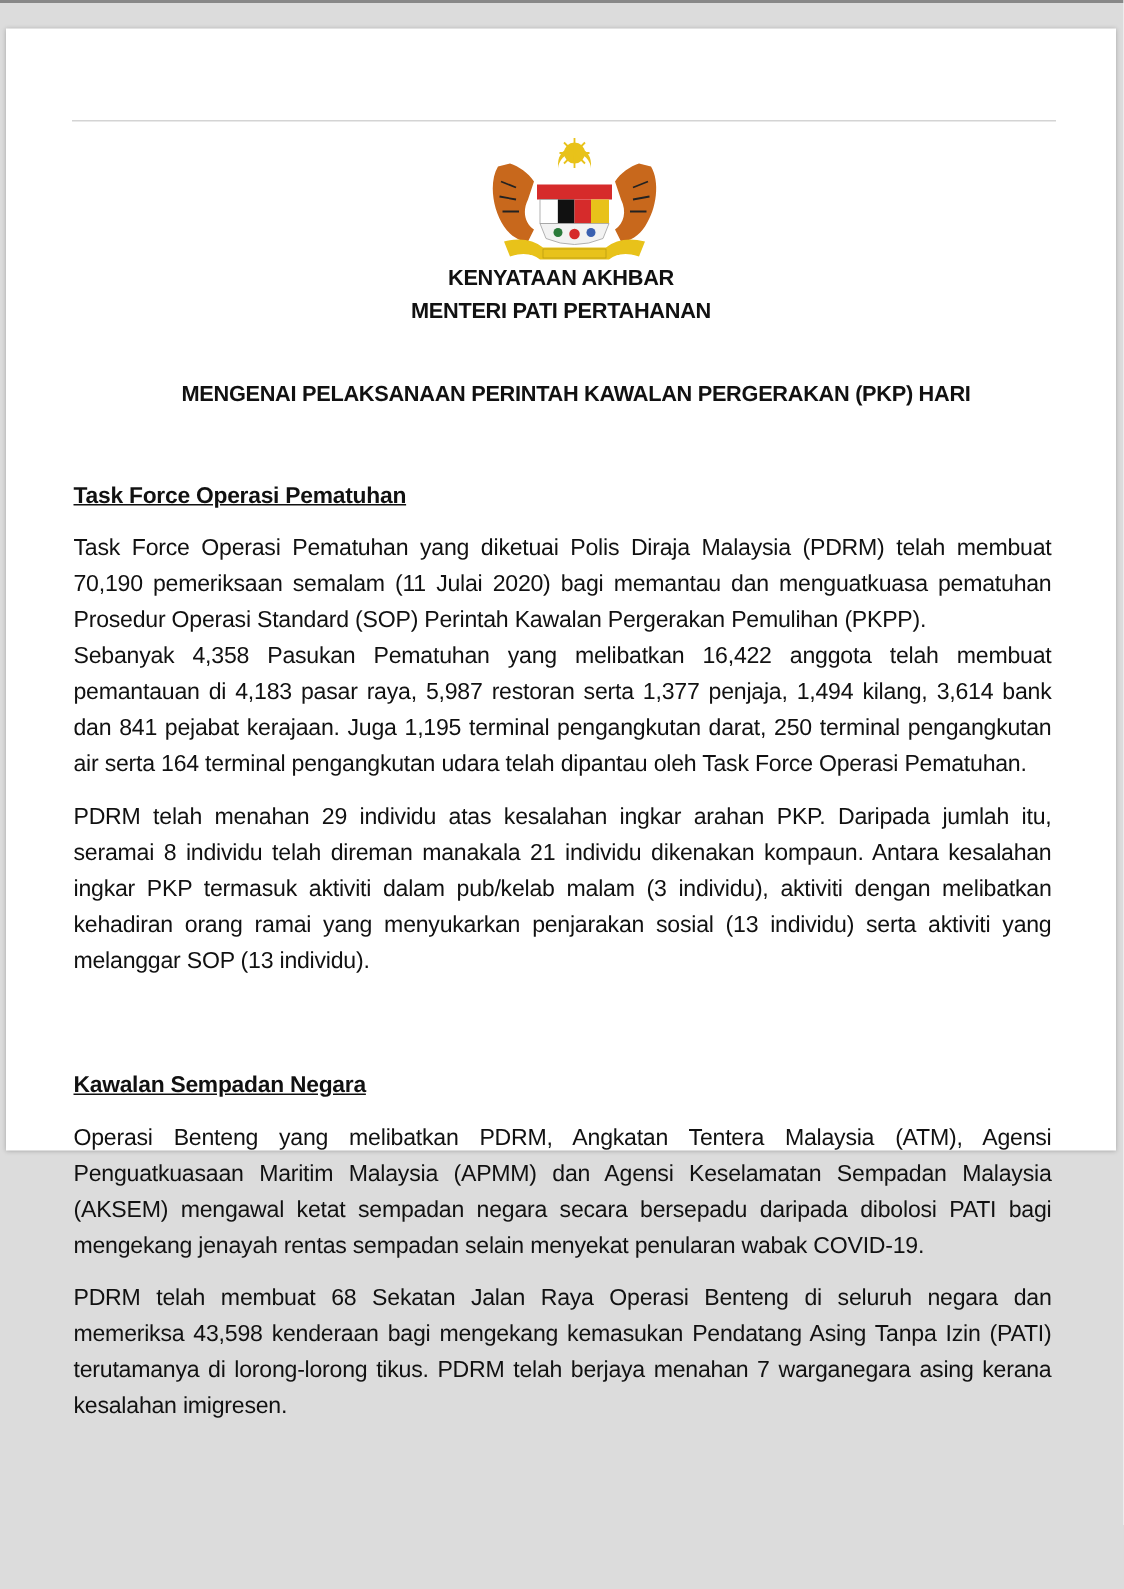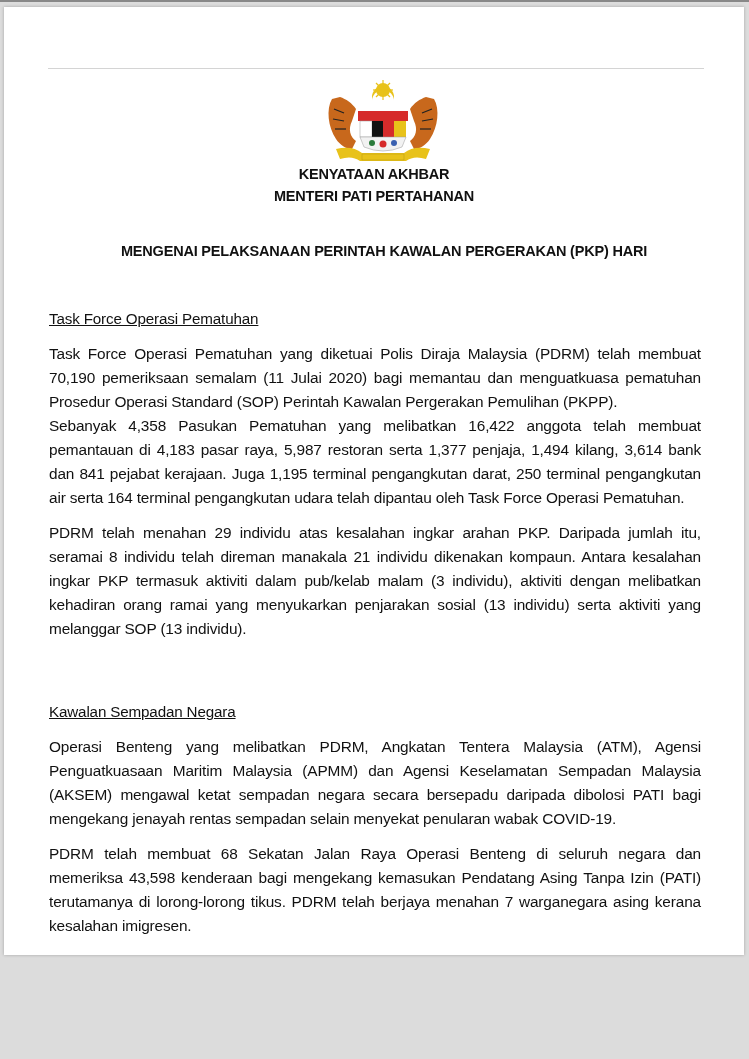--- a/index.html
+++ b/index.html
@@ -6,34 +6,34 @@
   body {
     width: 749px; height: 1059px;
     background: #dcdcdc;
     font-family: "Liberation Sans", "DejaVu Sans", sans-serif;
     color: #111;
     overflow: hidden;
     position: relative;
   }
   .topbar { position: absolute; left: 0; top: 0; width: 749px; height: 2px; background: #888; }
   .page {
-    position: absolute; left: 4px; top: 7px; width: 740px; height: 948px;
+    position: absolute; left: 4px; top: 19px; width: 740px; height: 748px;
     background: #fff;
     box-shadow: 0 0 3px rgba(0,0,0,0.25);
   }
   .header-rule {
     position: absolute; left: 44px; top: 61px; width: 656px; height: 1px; background: #d4d4d4;
   }
   .crest { position: absolute; left: 318px; top: 72px; width: 122px; height: 88px; }
   .title-block { position: absolute; left: 0; width: 740px; text-align: center; font-weight: bold; font-size: 14.5px; letter-spacing: -0.2px; }
   .t1 { top: 156px; line-height: 22px; }
   .t2 { top: 232px; line-height: 24px; padding-left: 10px; }
   .content { position: absolute; left: 45px; width: 652px; font-size: 15.4px; line-height: 24px; letter-spacing: -0.15px; }
   .content p { margin: 0; text-align: justify; }
-  .section-heading { font-weight: normal; text-decoration: underline; font-size: 15.2px; margin: 0; }
+  .section-heading { font-weight: bold; text-decoration: underline; font-size: 15.2px; margin: 0; }
 </style>
 </head>
 <body>
 
 <div class="topbar"></div>
 
 <div class="page">
   <div class="header-rule"></div>
 
   <svg class="crest" viewBox="0 0 122 88">

